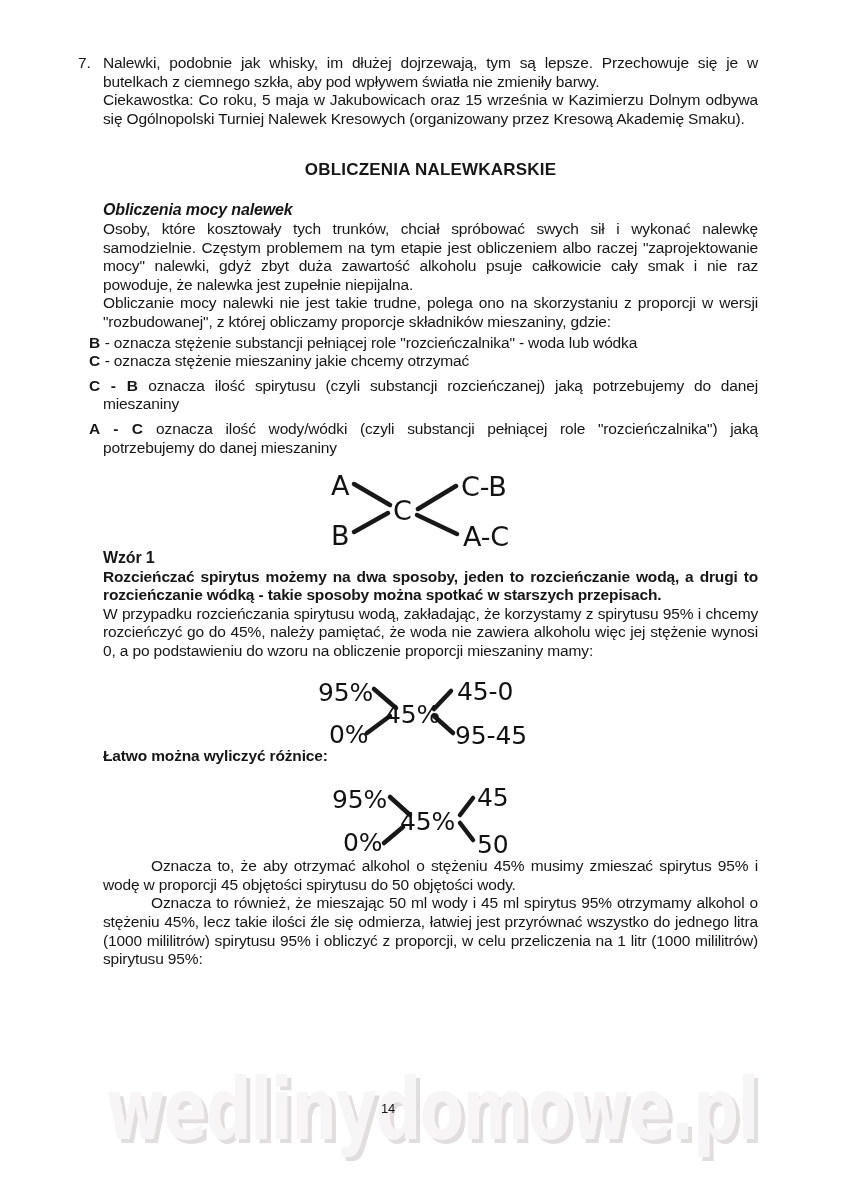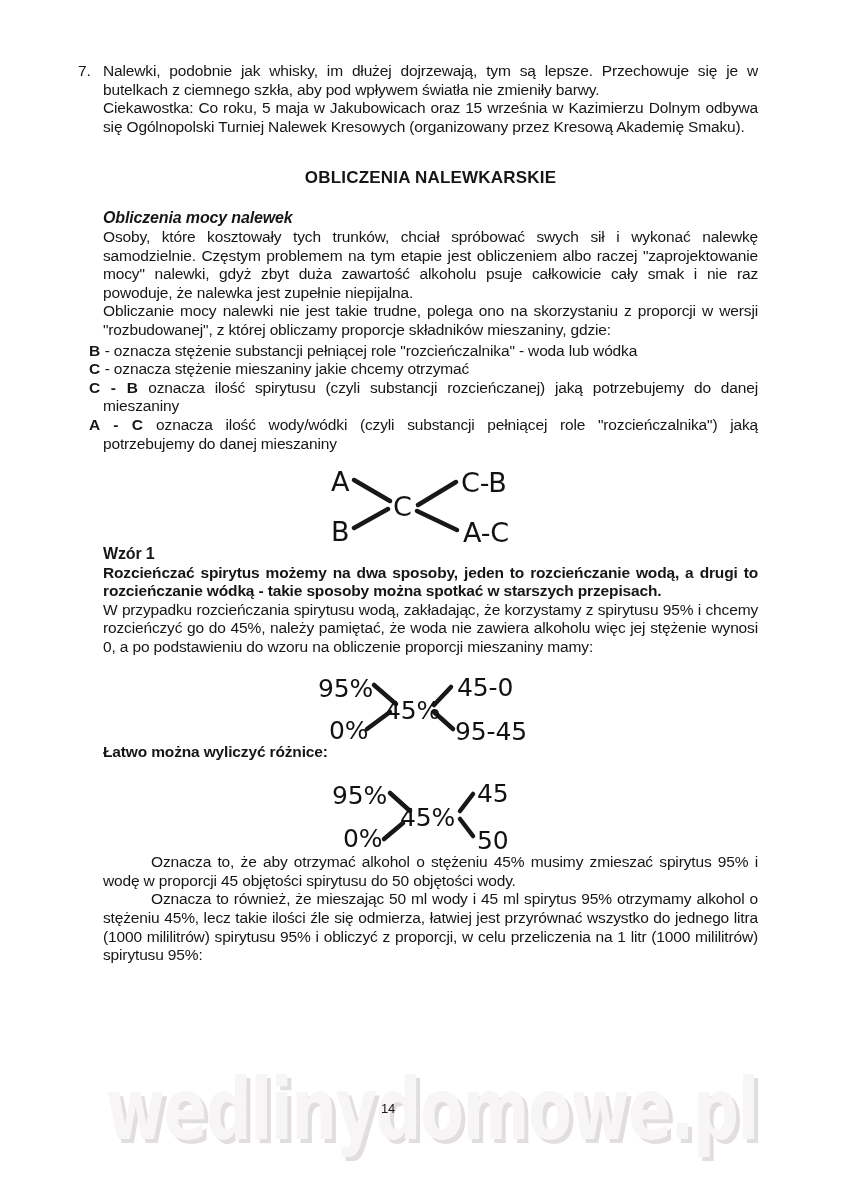--- a/index.html
+++ b/index.html
@@ -9,21 +9,21 @@
     background:#ffffff;
     overflow:hidden;
     font-family:"Liberation Sans", sans-serif;
     font-size:15.5px;
     line-height:18.6px;
     letter-spacing:-0.15px;
     color:#161616;
   }
   .content {
     position:absolute;
-    left:103px; top:16px;
+    left:103px; top:8px;
     width:655px;
     padding-top:46px;
   }
   .content p, .content h1, .content h2 { margin:0; padding:0; }
   .just { text-align:justify; }
 
   .item7 {
     padding-left:49px;
     text-indent:-25px;
     text-align:justify;
@@ -47,21 +47,21 @@
   }
   .para1 { margin-top:3px; }
 
   .defs { margin-top:2px; }
   .def {
     padding-left:44px;
     text-indent:-14px;
     text-align:justify;
     margin-top:3px;
   }
-  .def.twoline { }
+  .def.twoline { margin-top:6px; }
   .def b { letter-spacing:0.3px; }
 
   .diag { display:block; overflow:visible; }
   .diag text {
     font-family:"DejaVu Sans", sans-serif;
     fill:#121212;
   }
   .diag line {
     stroke:#181818;
     stroke-width:4.5;

